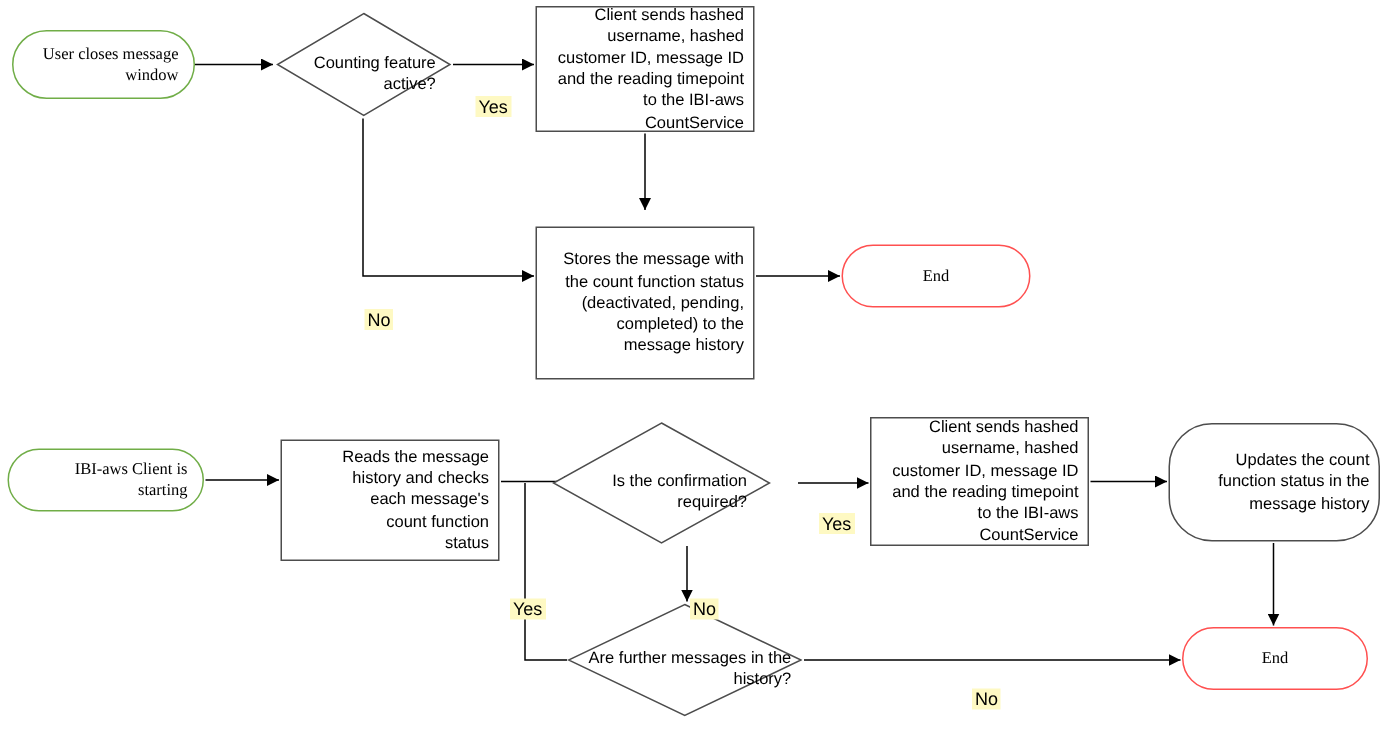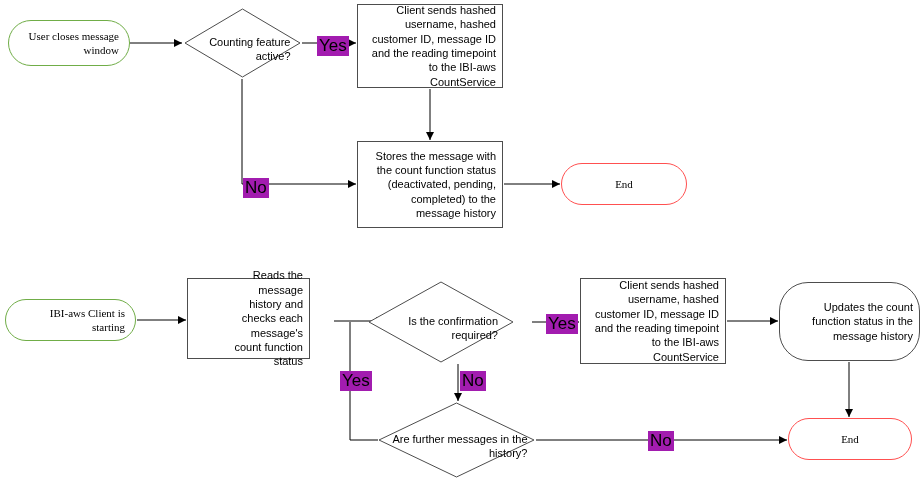--- a/index.html
+++ b/index.html
@@ -34,36 +34,37 @@
     padding: 2px 10px;
     font-family: Liberation Serif, serif;
   }
   .terminator.end { border-color: var(--end-border, #ff5050); }
   .decision { background: transparent; padding: 0; }
   .decision svg { position: absolute; left: 0; top: 0; width: 100%; height: 100%; }
   .decision .node-text { position: relative; z-index: 1; margin-top: 12px; }
   .diamond-shape { fill: #ffffff; stroke: var(--process-border, #4d4d4d); stroke-width: 1; }
   .edge-label {
     position: absolute;
-    font-size: 17px;
+    font-size: 12px;
     color: var(--text-color, #000000);
-    background: #a21caf;
+    background: #fef9c3;
     padding: 0 2px;
     z-index: 2;
     white-space: nowrap;
+    margin-top: 28px;
   }
 
   
   #n-start1 { left: 8px;   top: 20px;  width: 122px; height: 46px; }
   #n-d1     { left: 184px; top: 8px;   width: 117px; height: 70px; }
   #n-rect1  { left: 357px; top: 4px;   width: 146px; height: 84px; }
-  #n-rect2  { left: 357px; top: 141px; width: 146px; height: 87px; }
+  #n-rect2  { left: 357px; top: 151px; width: 146px; height: 102px; }
   #n-end1   { left: 561px; top: 163px; width: 126px; height: 42px; }
   #n-start2 { left: 5px;   top: 299px; width: 131px; height: 42px; }
-  #n-rect3  { left: 187px; top: 278px; width: 123px; height: 81px; padding-left: 38px; }
+  #n-rect3  { left: 187px; top: 293px; width: 146px; height: 81px; padding-left: 38px; }
   #n-d2     { left: 368px; top: 281px; width: 146px; height: 82px; }
   #n-rect4  { left: 580px; top: 278px; width: 146px; height: 86px; }
   #n-rect5  { left: 779px; top: 282px; width: 141px; height: 79px; border-radius: 29px; }
   #n-end2   { left: 788px; top: 418px; width: 124px; height: 42px; }
   #n-d3     { left: 378px; top: 402px; width: 157px; height: 76px; }
 
   #n-d1 .node-text { max-width: 96px; }
   #n-d2 .node-text { max-width: 114px; }
   #n-d3 .node-text { max-width: 142px; }
 

